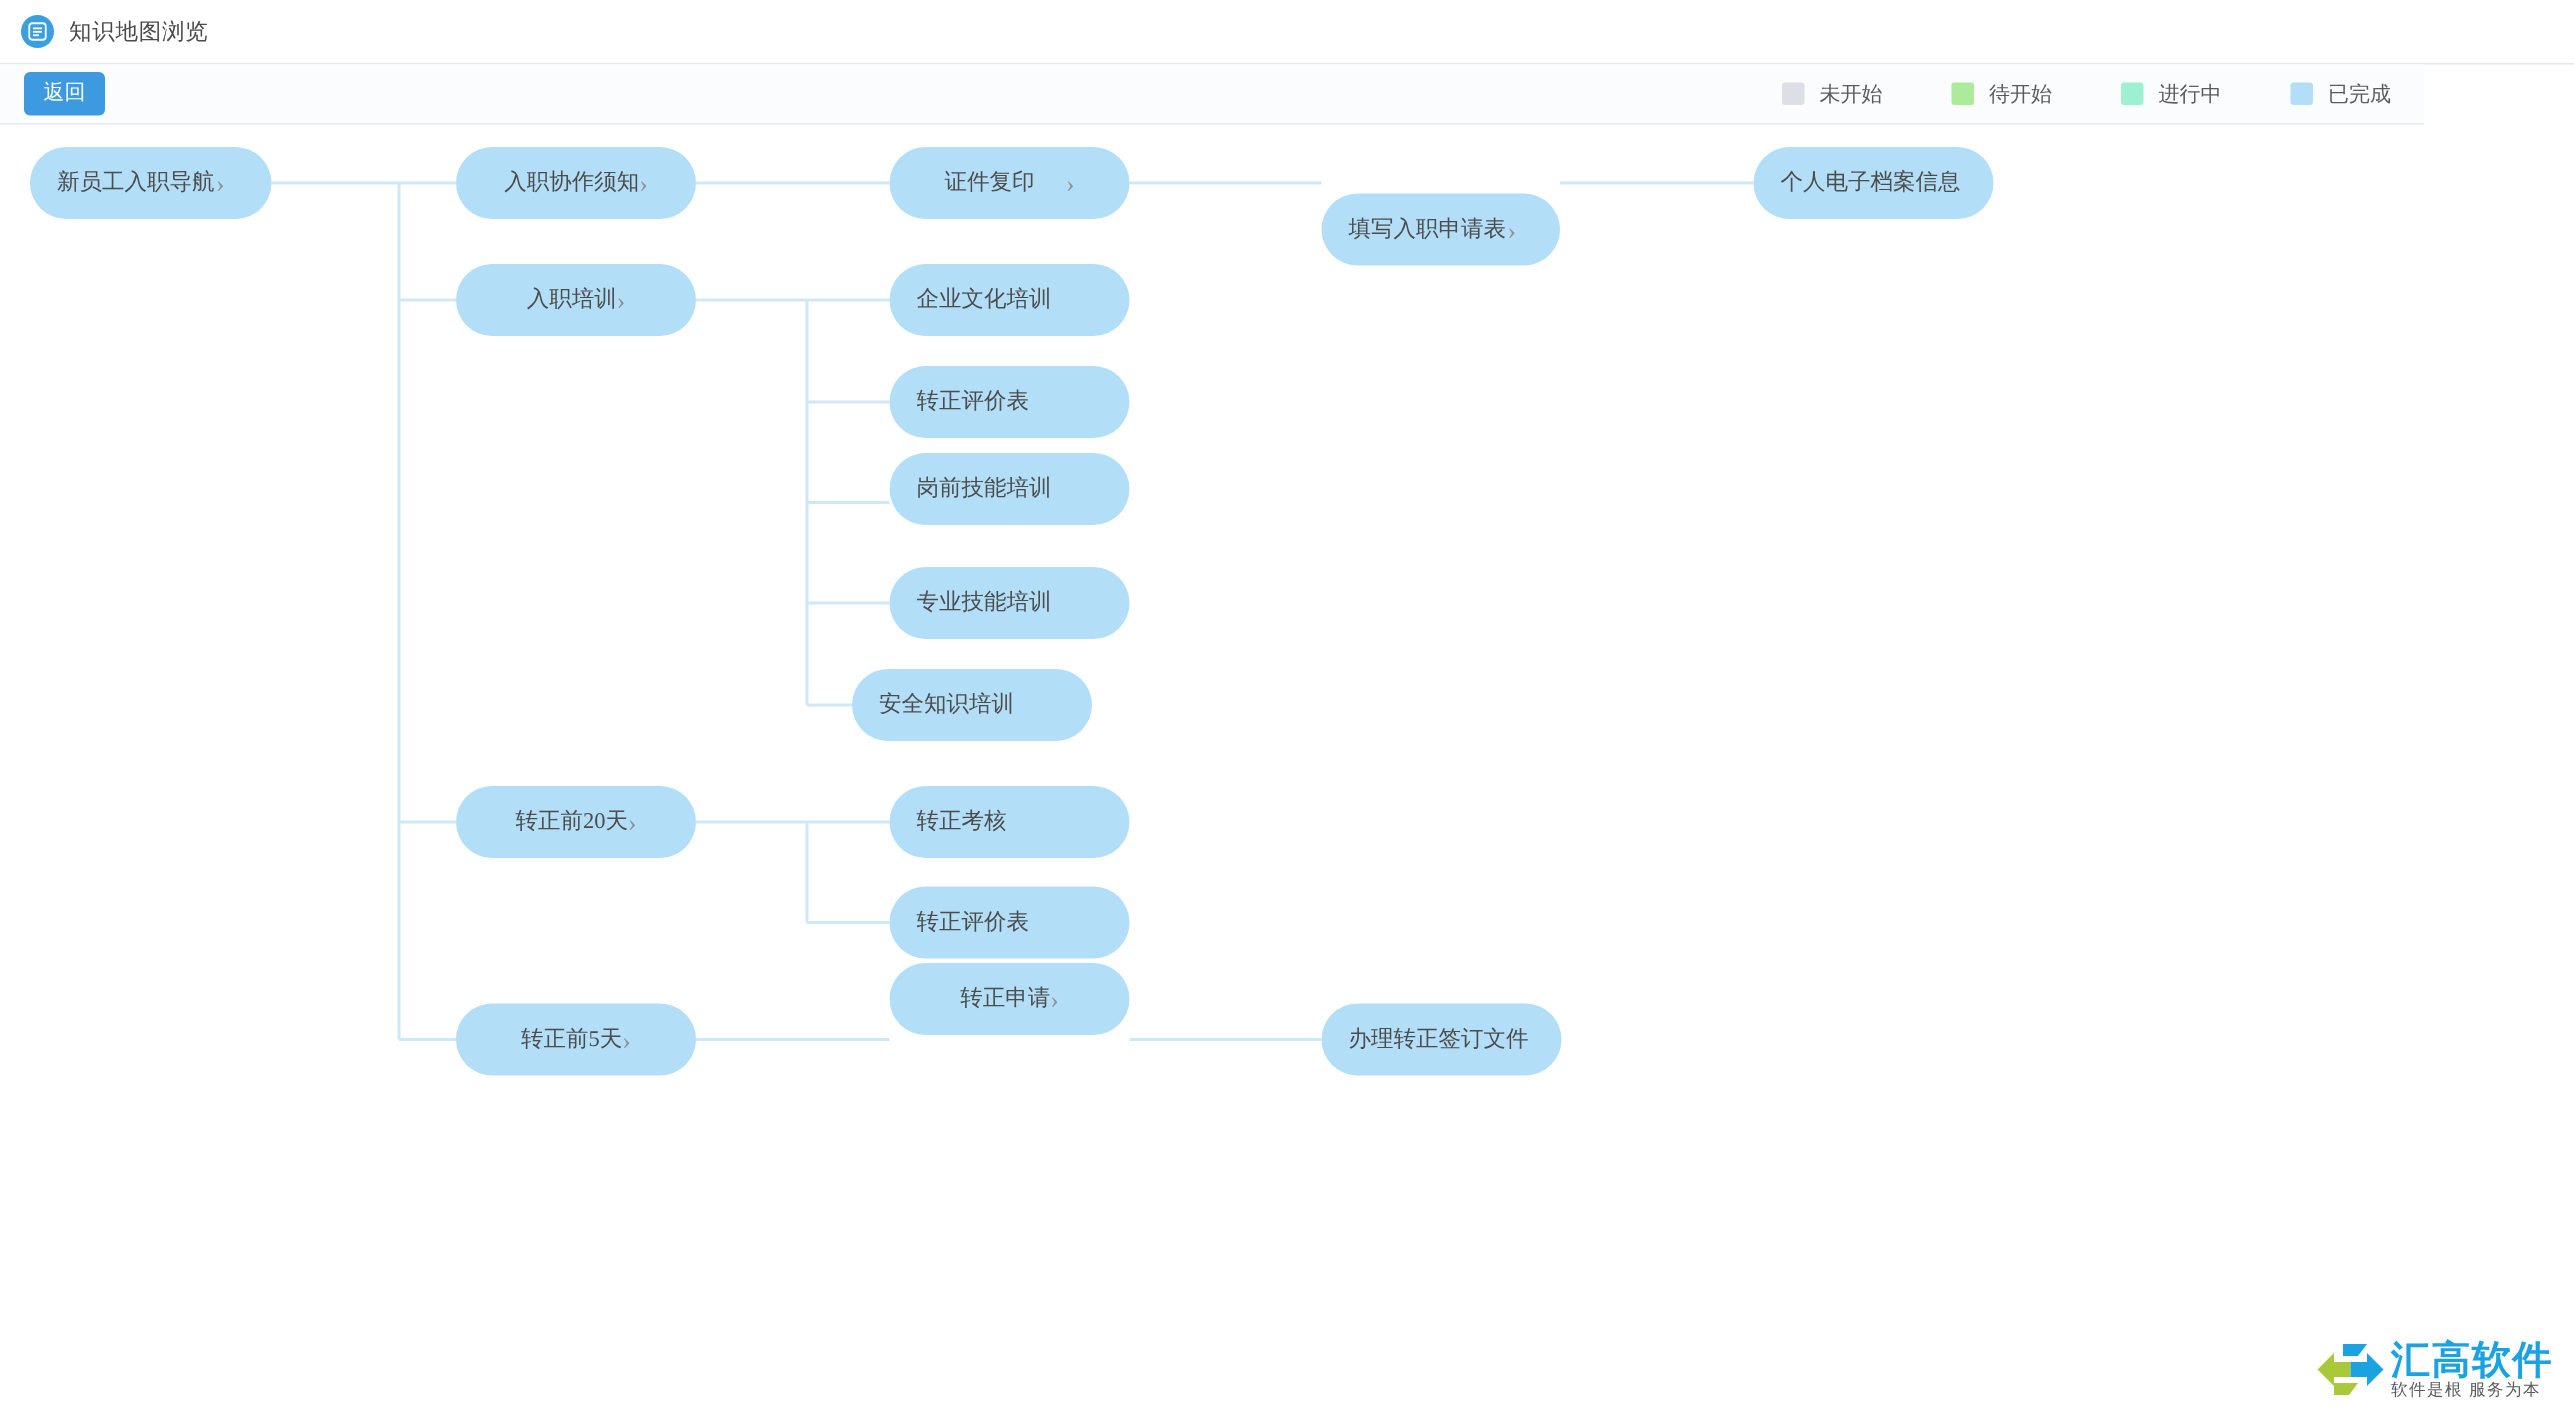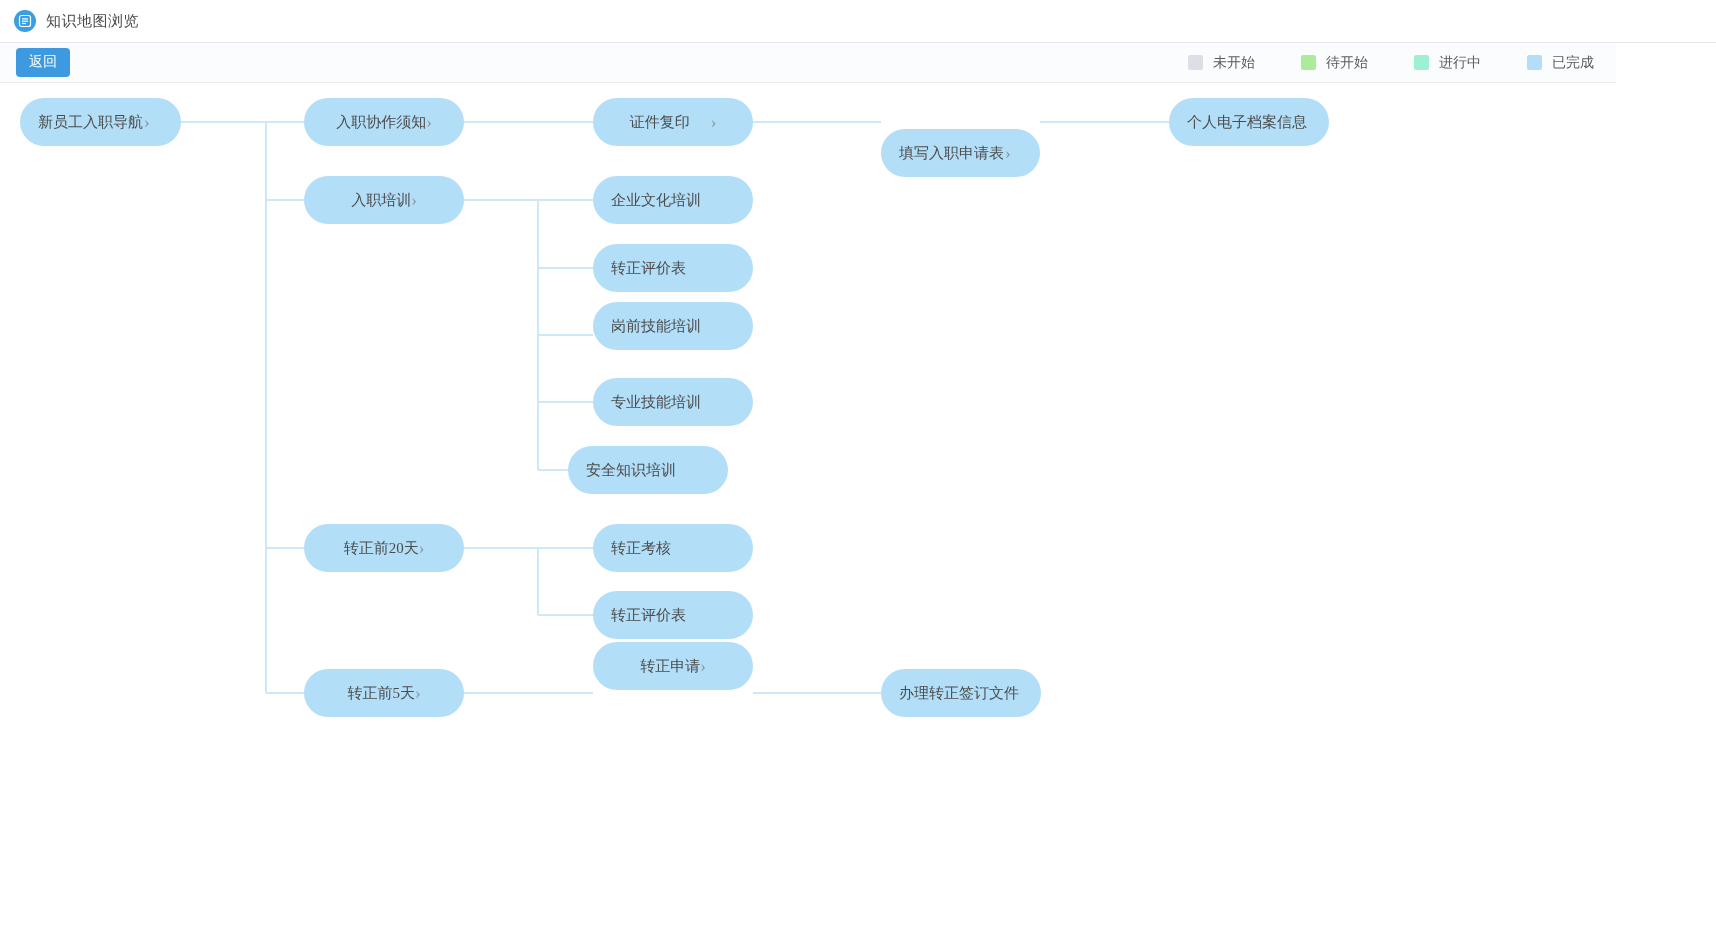--- a/index.html
+++ b/index.html
@@ -247,13 +247,25 @@
       </div>
       <div class="node status-done chev-spread" style="left: 593px; top: 558px; width: 160px;">
         <span class="lbl">转正申请</span>
         <span class="chev">›</span>
       </div>
       <div class="node status-done" style="left: 881px; top: 585px; width: 160px;">
         <span class="lbl">办理转正签订文件</span>
       </div>
     </div>
 
+  <div class="watermark">
+    <svg class="wm-mark" viewBox="0 0 50 46">
+      <path d="M3 23 L14 12 L14 18 L25 18 L25 28 L14 28 L14 34 Z" fill="#a9c93a"></path>
+      <path d="M47 23 L36 34 L36 28 L25 28 L25 18 L36 18 L36 12 Z" fill="#1aa3e0"></path>
+      <path d="M20 6 L36 6 L30 14 L20 14 Z" fill="#1aa3e0"></path>
+      <path d="M14 32 L30 32 L24 40 L14 40 Z" fill="#a9c93a"></path>
+    </svg>
+    <div class="wm-txt">
+      <div class="wm-name">汇高软件</div>
+      <div class="wm-slogan">软件是根  服务为本</div>
+    </div>
+  </div>
 </div>
 
 </body></html>

